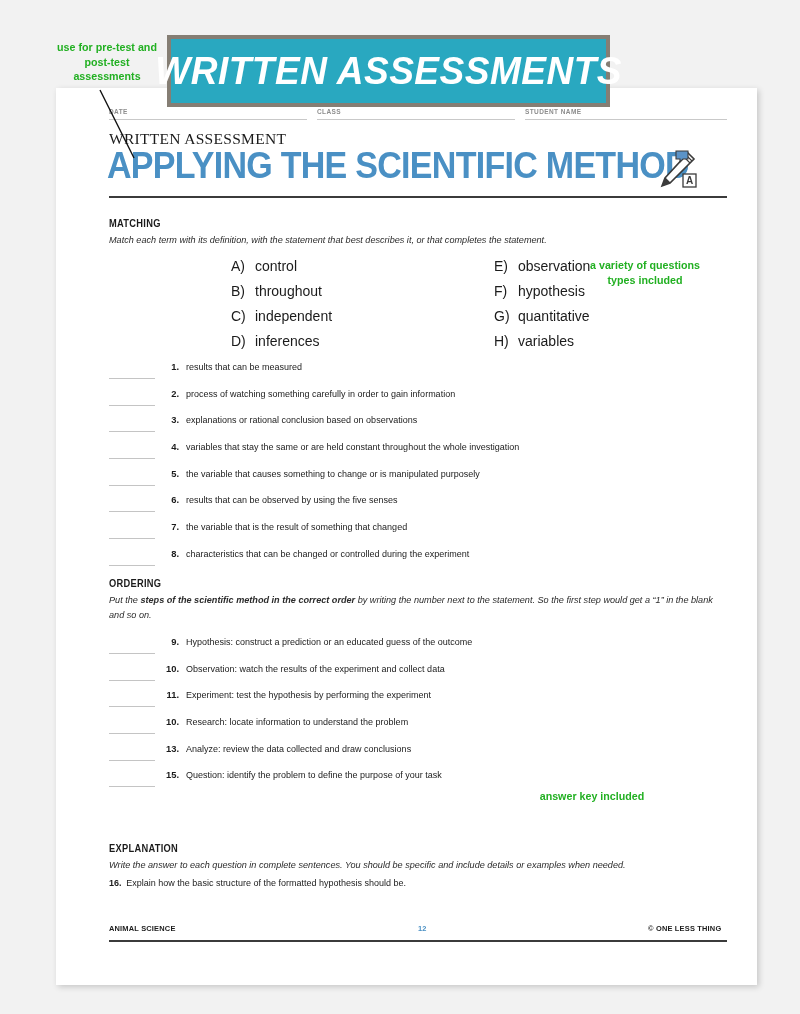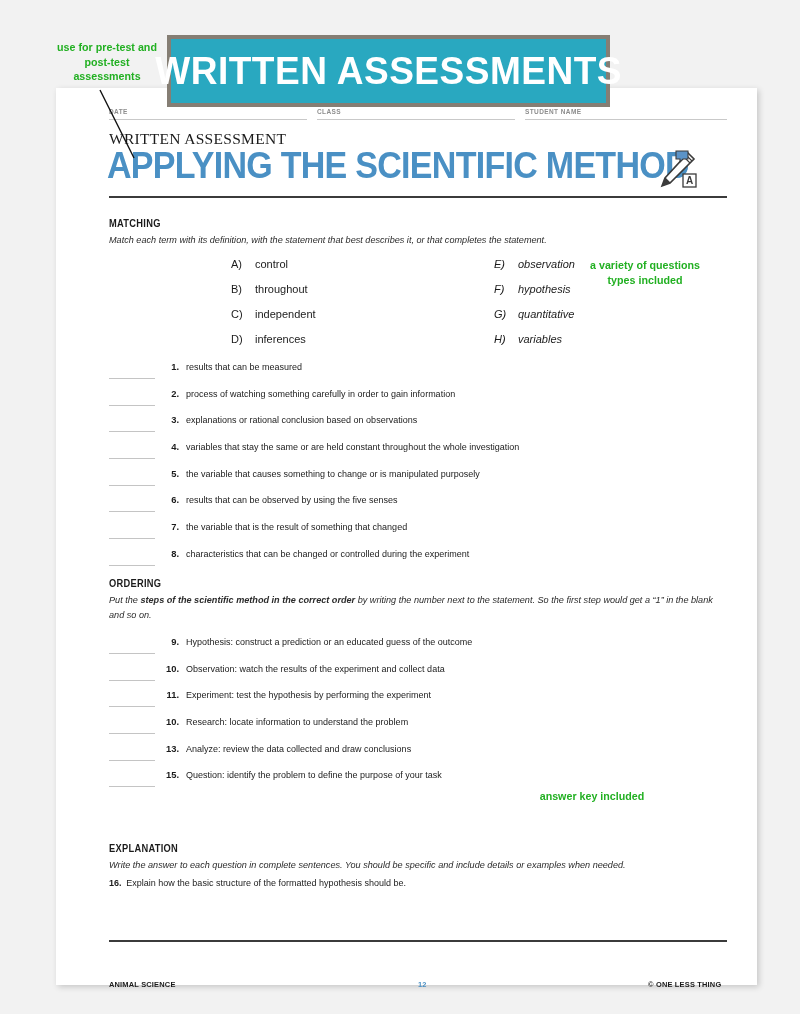--- a/index.html
+++ b/index.html
@@ -69,22 +69,22 @@
   }
   .sec-sub b { font-weight: 700; font-style: italic; }
 
   .matching-head { position: absolute; top: 130px; left: 0; }
   .matching-sub  { position: absolute; top: 144px; left: 0; width: 640px; }
 
   
   .opts { position: absolute; top: 170px; left: 0; width: 618px; }
   .opt-col { position: absolute; top: 0; }
   .opt-col.left  { left: 122px; }
-  .opt-col.right { left: 385px; font-style: italic; }
-  .opt { height: 25px; font-size: 11px; color: #1b1b1b; white-space: nowrap; }
+  .opt-col.right { left: 385px; }
+  .opt { height: 25px; font-size: 14px; color: #1b1b1b; white-space: nowrap; }
   .opt .k { display: inline-block; width: 24px; font-weight: 400; }
 
   
   .note {
     position: absolute; color: #22b022; font-weight: 700;
     font-size: 11.5px; line-height: 14.5px; text-align: center;
     transform: scaleX(0.93); transform-origin: center center;
   }
   .note-1 { left: 52px;  top: 40px;  width: 110px; }
   .note-2 { left: 577px; top: 258px; width: 136px; }
@@ -116,32 +116,32 @@
   .expl-head { position: absolute; top: 755px; left: 0; }
   .expl-sub  { position: absolute; top: 769px; left: 0; width: 640px; }
   .expl-q {
     position: absolute; top: 789px; left: 0; font-size: 9.4px; color: #1b1b1b; white-space: nowrap;
     transform: scaleX(0.96); transform-origin: left center;
   }
   .expl-q b { font-weight: 700; margin-right: 5px; }
 
   
   .footer-rule { position: absolute; top: 852px; left: 0; width: 618px; height: 1.6px; background: #3b3b3b; }
-  .footer { position: absolute; top: 892px; left: 0; width: 618px; height: 16px; text-align: right; }
+  .footer { position: absolute; top: 836px; left: 0; width: 618px; height: 16px; text-align: right; }
   .footer span { position: absolute; font-size: 8px; font-weight: 700; letter-spacing: .2px; color: #1b1b1b;
                  transform: scaleX(0.93); transform-origin: left center; }
   .f-left  { left: 0; }
   .f-page  { left: 50%; transform: translateX(-50%) scaleX(0.93); color: #4a90c4 !important; }
   .f-right { right: 0; transform-origin: right center; }
 
   
   .banner {
     position: absolute; left: 167px; top: 35px; width: 443px; height: 72px;
     background: #29a8c0; border: 4px solid #857e74;
-    display: flex; align-items: center; justify-content: center;
+    display: flex; align-items: center; justify-content: center; font-style: italic;
   }
   .banner-text {
     font-family: "Liberation Sans Narrow","Liberation Sans", sans-serif;
     font-weight: 700; font-size: 39px; letter-spacing: .5px; color: #ffffff;
     transform: scaleX(0.95); white-space: nowrap;
   }
 </style>
 </head>
 <body>
 

